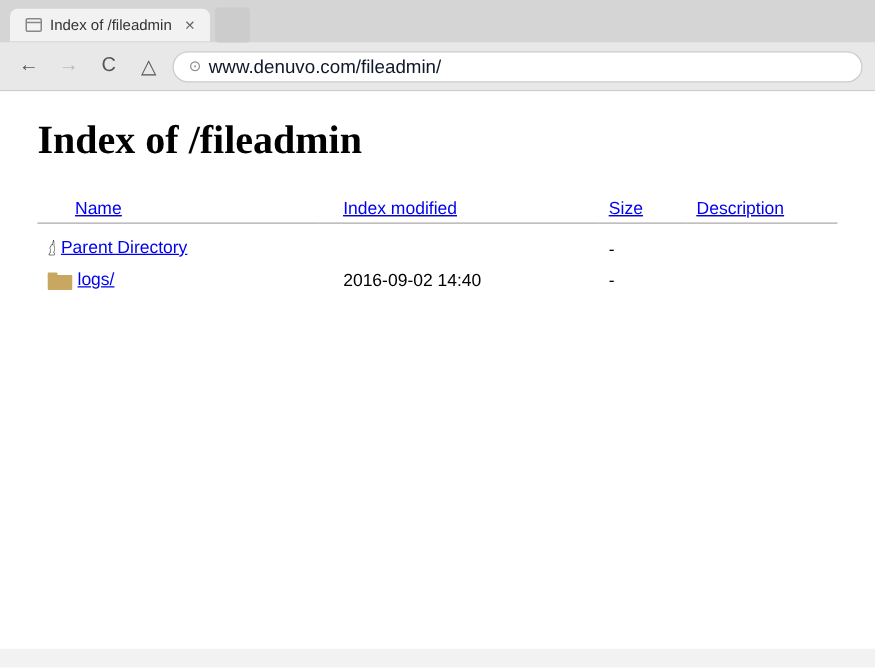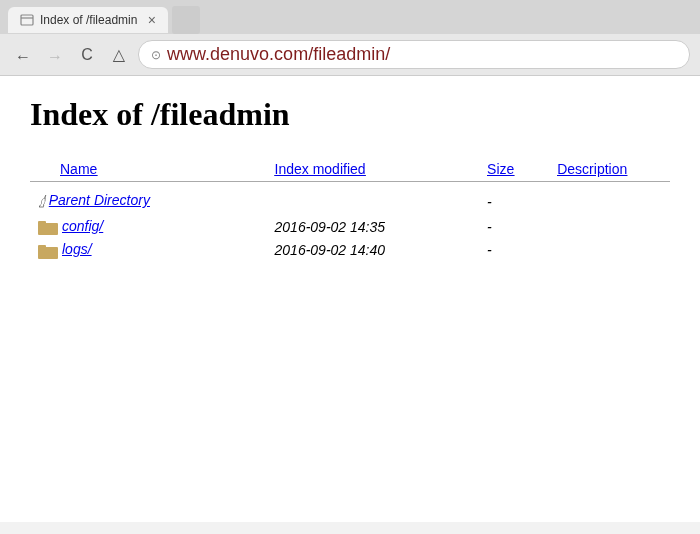--- a/index.html
+++ b/index.html
@@ -103,22 +103,22 @@
       font-size: 13px;
       gap: 6px;
     }
 
     .address-lock {
       color: #888;
       font-size: 12px;
     }
 
     .address-text {
-      color: #7f1d1d;
-      font-size: 18px;
+      color: #0f172a;
+      font-size: 15px;
     }
 
     
     .page-content {
       background: white;
       padding: 20px 30px;
       height: calc(534px - 88px);
       overflow: auto;
     }
 
@@ -158,21 +158,20 @@
 
     .separator-row td {
       padding: 0;
       border-top: 1px solid #aaa;
     }
 
     .file-table tbody tr td {
       padding: 3px 8px;
       vertical-align: middle;
       white-space: nowrap;
-      font-style: italic;
     }
 
     .file-link {
       color: #00e;
       text-decoration: underline;
       cursor: pointer;
     }
 
     .col-name {
       min-width: 160px;
@@ -264,29 +263,20 @@
         <tr>
           <td class="col-name"><span style="font-size: 18px; margin-right: 4px; vertical-align: middle;">🖞</span><a class="file-link" href="../">Parent Directory</a></td>
           <td class="col-modified"></td>
           <td class="col-size">-</td>
           <td class="col-desc"></td>
         </tr>
         <tr>
           <td class="col-name"><span><svg width="20" height="16" viewBox="0 0 20 16" style="vertical-align:middle;margin-right:4px;">
       <rect x="0" y="4" width="20" height="12" rx="1" fill="#c8a860"></rect>
       <rect x="0" y="2" width="8" height="4" rx="1" fill="#c8a860"></rect>
-    </svg></span><a class="file-link" href="config/">config/</a></td>
-          <td class="col-modified">2016-09-02 14:35</td>
-          <td class="col-size">-</td>
-          <td class="col-desc"></td>
-        </tr>
-        <tr>
-          <td class="col-name"><span><svg width="20" height="16" viewBox="0 0 20 16" style="vertical-align:middle;margin-right:4px;">
-      <rect x="0" y="4" width="20" height="12" rx="1" fill="#c8a860"></rect>
-      <rect x="0" y="2" width="8" height="4" rx="1" fill="#c8a860"></rect>
     </svg></span><a class="file-link" href="logs/">logs/</a></td>
           <td class="col-modified">2016-09-02 14:40</td>
           <td class="col-size">-</td>
           <td class="col-desc"></td>
         </tr>
       </tbody>
   </table>
 </div>
 
 </body></html>

